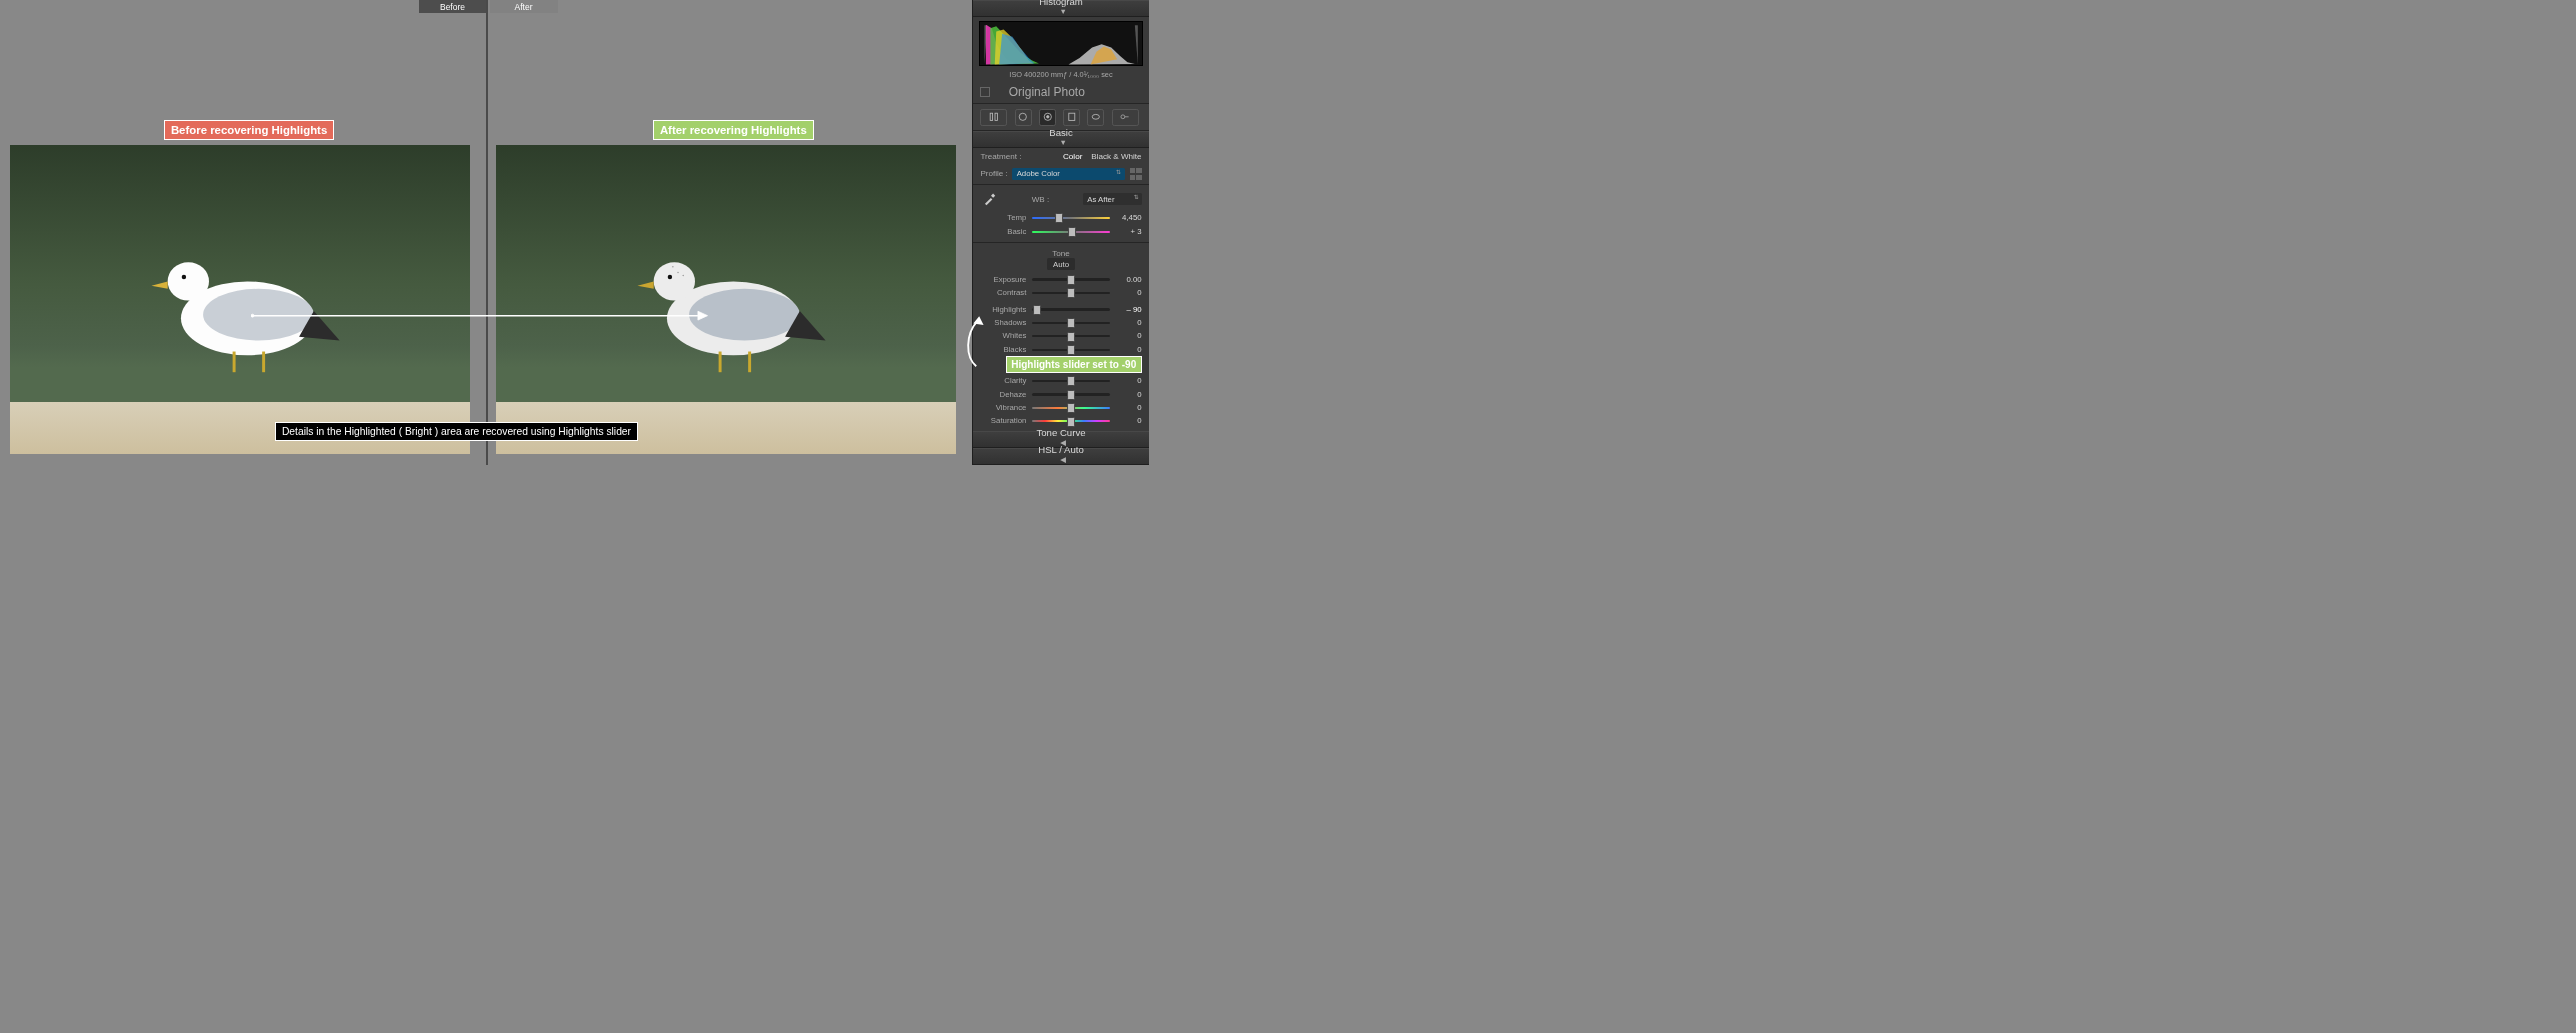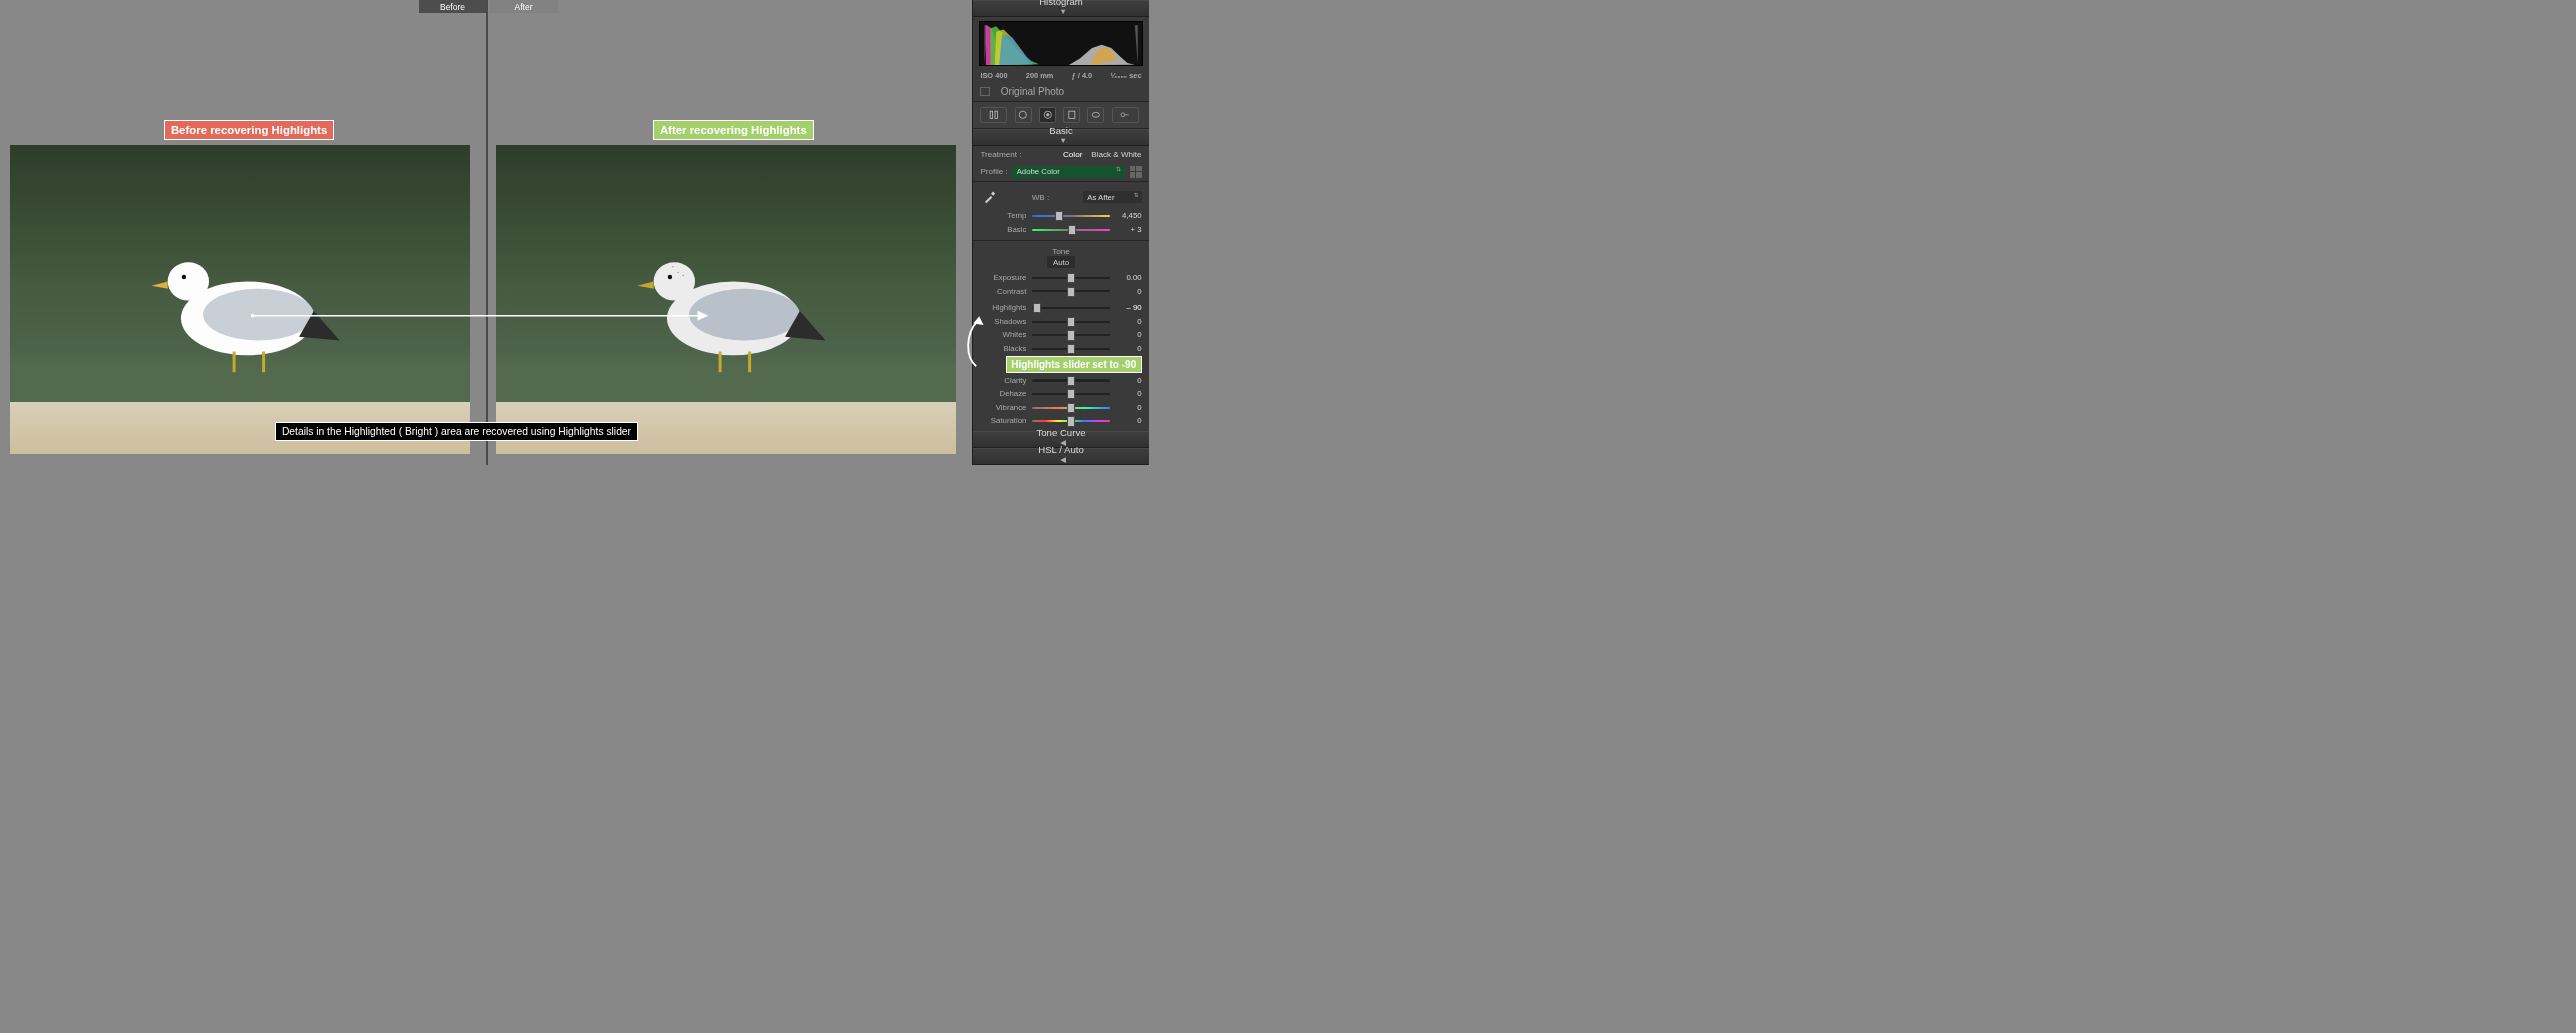--- a/index.html
+++ b/index.html
@@ -103,26 +103,26 @@
     border-top:0.7px solid #484848;border-bottom:0.7px solid #1f1f1f;
     color:var(--text-light);font-size:9.6px;flex-direction:column;
   }
   .chev{margin-left:4.4px;opacity:.9;color:#bbb;font-size:7.4px;}
   .histo-box{
     margin:4.4px 5.9px 3px;height:59px;
     background:#111;border:0.7px solid #000;position:relative;
     overflow:hidden;
   }
   .histo-meta{
-    display:flex;justify-content:space-between;
-    padding:1.5px 7.4px 3.7px;color:var(--text-muted);font-size:7.4px;font-weight:bold;
+    display:flex;justify-content:center;
+    padding:1.5px 7.4px 3.7px;color:var(--text-muted);font-size:7.4px;
   }
   .checkbox-row{
-    display:flex;align-items:center;gap:11px;
-    padding:2.2px 7.4px 4.4px;color:var(--text-muted);font-size:10px;
+    display:flex;align-items:center;gap:19px;
+    padding:2.2px 7.4px 4.4px;color:var(--text-muted);font-size:12px;
     border-bottom:0.7px solid var(--divider);
   }
   .chk{width:7.4px;height:7.4px;border:0.7px solid #666;}
 
   .tool-row{
     display:flex;gap:7.4px;align-items:center;justify-content:flex-start;
     padding:4.4px 7.4px;
     border-bottom:0.7px solid var(--divider);
     background:#3e3e3e;
   }
@@ -156,21 +156,21 @@
   .thumb{
     position:absolute;top:-1.5px;width:5.9px;height:8.1px;
     background:#bdbdbd;border-radius:1.5px;border:0.7px solid #444;transform:translateX(-50%);
   }
   .centerline{color:var(--text-muted);text-align:center;flex:1;}
   .treatment{display:flex;justify-content:space-between;align-items:center;padding:4.4px 7.4px 3px;}
   .treatment .opts{display:flex;gap:8.9px;}
   .treatment .opt{color:#d4d4d4;cursor:pointer;font-size:8.1px;}
   .treatment .opt.sel{color:#fff;}
   .profile-row{display:flex;align-items:center;padding:3.7px 7.4px;gap:4.4px;border-bottom:0.7px solid var(--divider);}
-  .profile-row .dd{flex:1;background:#14532d;border-radius:1.5px;padding:1.5px 4.4px;font-size:7.8px;position:relative;}
+  .profile-row .dd{flex:1;background:#0c4a6e;border-radius:1.5px;padding:1.5px 4.4px;font-size:7.8px;position:relative;}
   .profile-row .grid{width:11.8px;height:11.8px;display:grid;grid-template-columns:1fr 1fr;grid-template-rows:1fr 1fr;gap:1.5px;}
   .profile-row .grid div{background:#666;}
   .wb-row{display:flex;align-items:center;padding:5.9px 7.4px 3px;gap:4.4px;}
   .eyedrop{width:17.7px;height:17.7px;display:flex;align-items:center;justify-content:center;}
   .tone-head{display:flex;justify-content:space-between;align-items:center;padding:6.6px 7.4px 2.2px;flex-direction:column;}
   .btn-auto{background:#2c2c2c;padding:1.5px 5.9px;border-radius:1.5px;font-size:7.8px;color:#cfcfcf;}
 
   .green-callout-panel{
     position:absolute;right:7.4px;top:356px;
     background:var(--callout-green);border:1.5px solid #fff;color:#fff;

